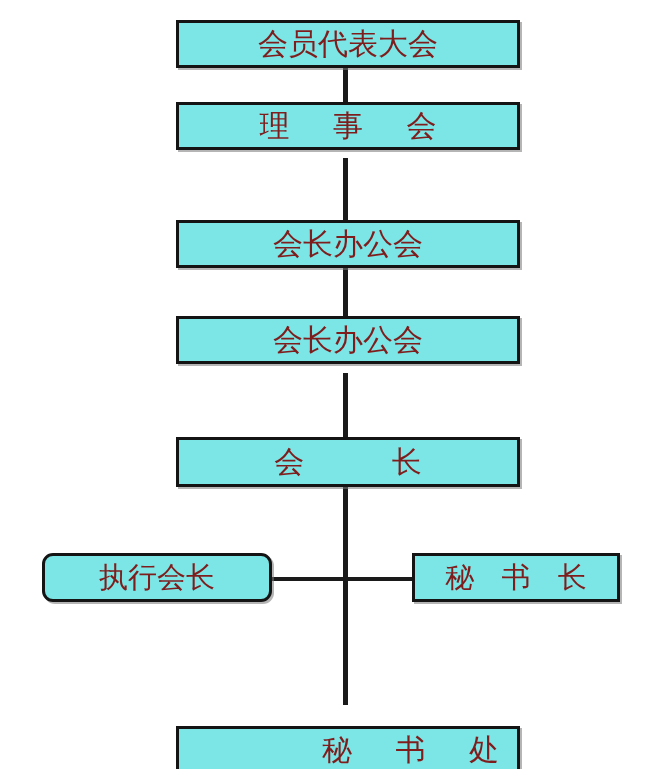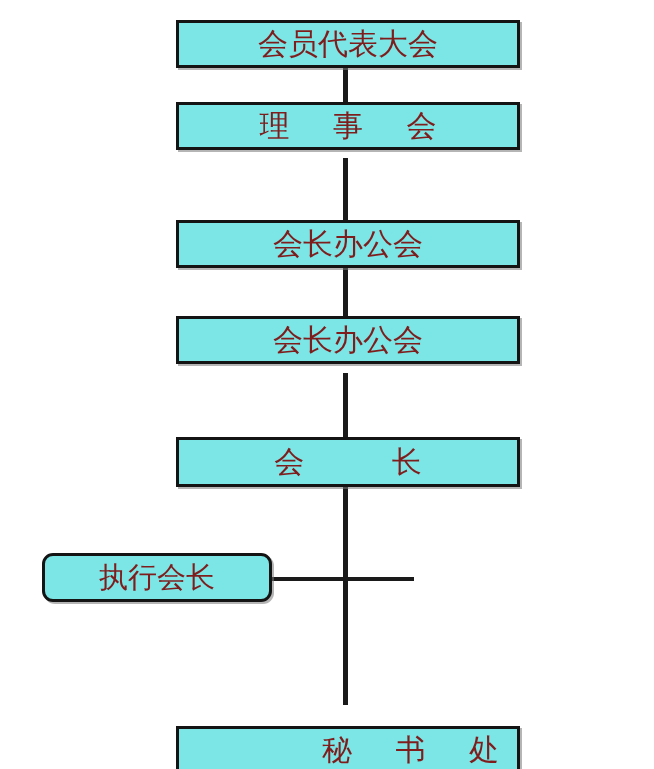--- a/index.html
+++ b/index.html
@@ -95,18 +95,21 @@
   </div>
 
   <div class="node wide tall" style="top:437px;">
     <span class="label t-30 sp-lg">会    长</span>
   </div>
 
   <div class="node" style="left:42px; top:553px; width:230px; height:49px;border-radius:11px;">
     <span class="label t-28 sp-0">执行会长</span>
   </div>
 
+  <div class="node" style="left:412px; top:553px; width:208px; height:49px;">
+    <span class="label t-28 sp-sm">秘 书 长</span>
+  </div>
 
   <div class="node wide" style="top:726px;justify-content:flex-end;">
     <span class="label t-30 sp-md">秘 书 处</span>
   </div>
 
 </div>
 
 </body></html>

